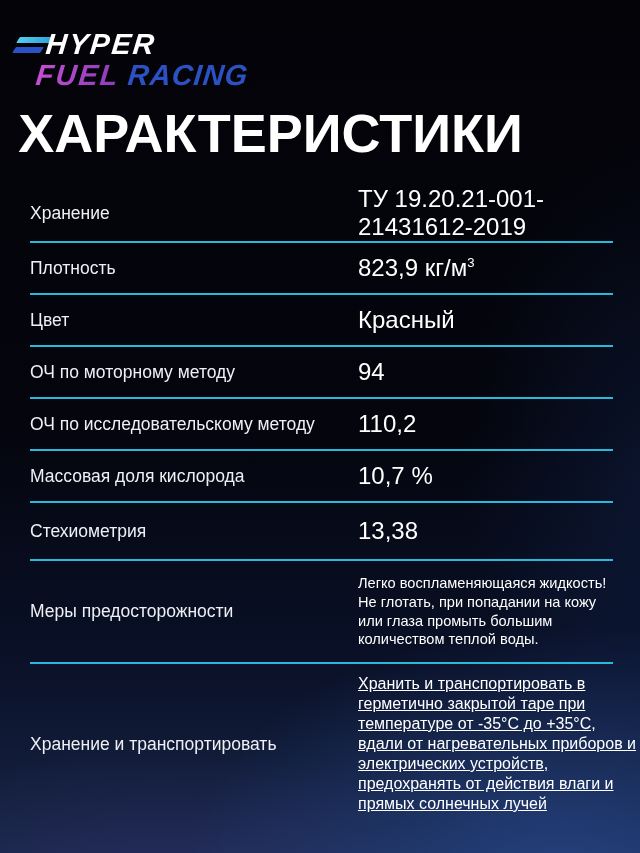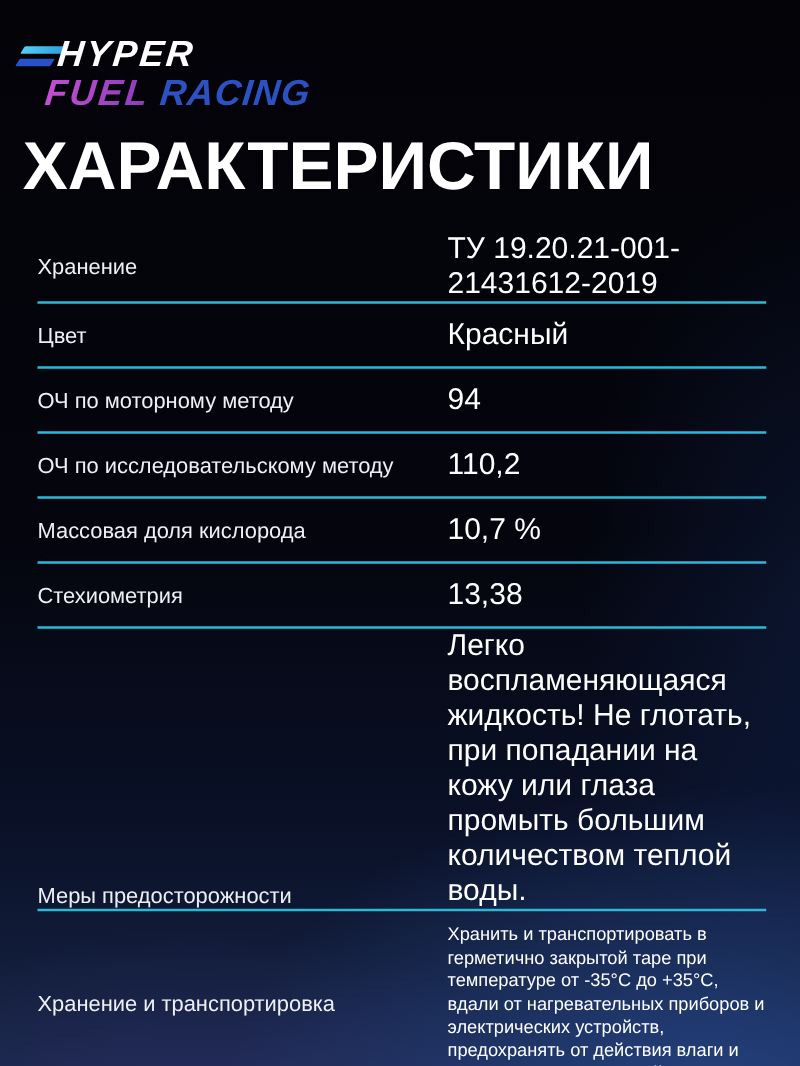--- a/index.html
+++ b/index.html
@@ -60,21 +60,21 @@
 
   
   .spec-table {
     position:absolute; top:185px; left:30px; width:583px;
   }
   .row {
     display:flex; align-items:center;
     min-height:52px;
     border-bottom:2px solid var(--divider,#2bb9d9);
   }
-  .row:nth-child(7) { min-height:58px;align-items:flex-end; }
+  .row:nth-child(7) { min-height:58px; }
   .row:nth-child(8) { min-height:103px; }
   .row:nth-child(9) { min-height:158px; border-bottom:none; align-items:center; }
   .label {
     flex:0 0 328px;
     font-size:17.5px; color:#eef0f5;
     padding-right:10px;
   }
   .value {
     flex:1;
     font-size:24px; color:#ffffff;
@@ -101,20 +101,24 @@
   </div>
 
   <h1 class="title">ХАРАКТЕРИСТИКИ</h1>
 
   <div class="spec-table">
     <div class="row">
       <div class="label">Хранение</div>
       <div class="value">ТУ 19.20.21-001-21431612-2019</div>
     </div>
 
+    <div class="row">
+      <div class="label">Плотность</div>
+      <div class="value">823,9 кг/м<sup>3</sup></div>
+    </div>
 
     <div class="row">
       <div class="label">Цвет</div>
       <div class="value">Красный</div>
     </div>
 
     <div class="row">
       <div class="label">ОЧ по моторному методу</div>
       <div class="value">94</div>
     </div>
@@ -133,18 +137,18 @@
       <div class="label">Стехиометрия</div>
       <div class="value">13,38</div>
     </div>
 
     <div class="row">
       <div class="label">Меры предосторожности</div>
       <div class="value">Легко воспламеняющаяся жидкость! Не глотать, при попадании на кожу или глаза промыть большим количеством теплой воды.</div>
     </div>
 
     <div class="row">
-      <div class="label">Хранение и транспортировка</div>
+      <div class="label">Хранение и транспортировать</div>
       <div class="value">Хранить и транспортировать в герметично закрытой таре при температуре от -35°С до +35°С, вдали от нагревательных приборов и электрических устройств, предохранять от действия влаги и прямых солнечных лучей</div>
     </div>
   </div>
 
 </div>
 
 </body></html>

